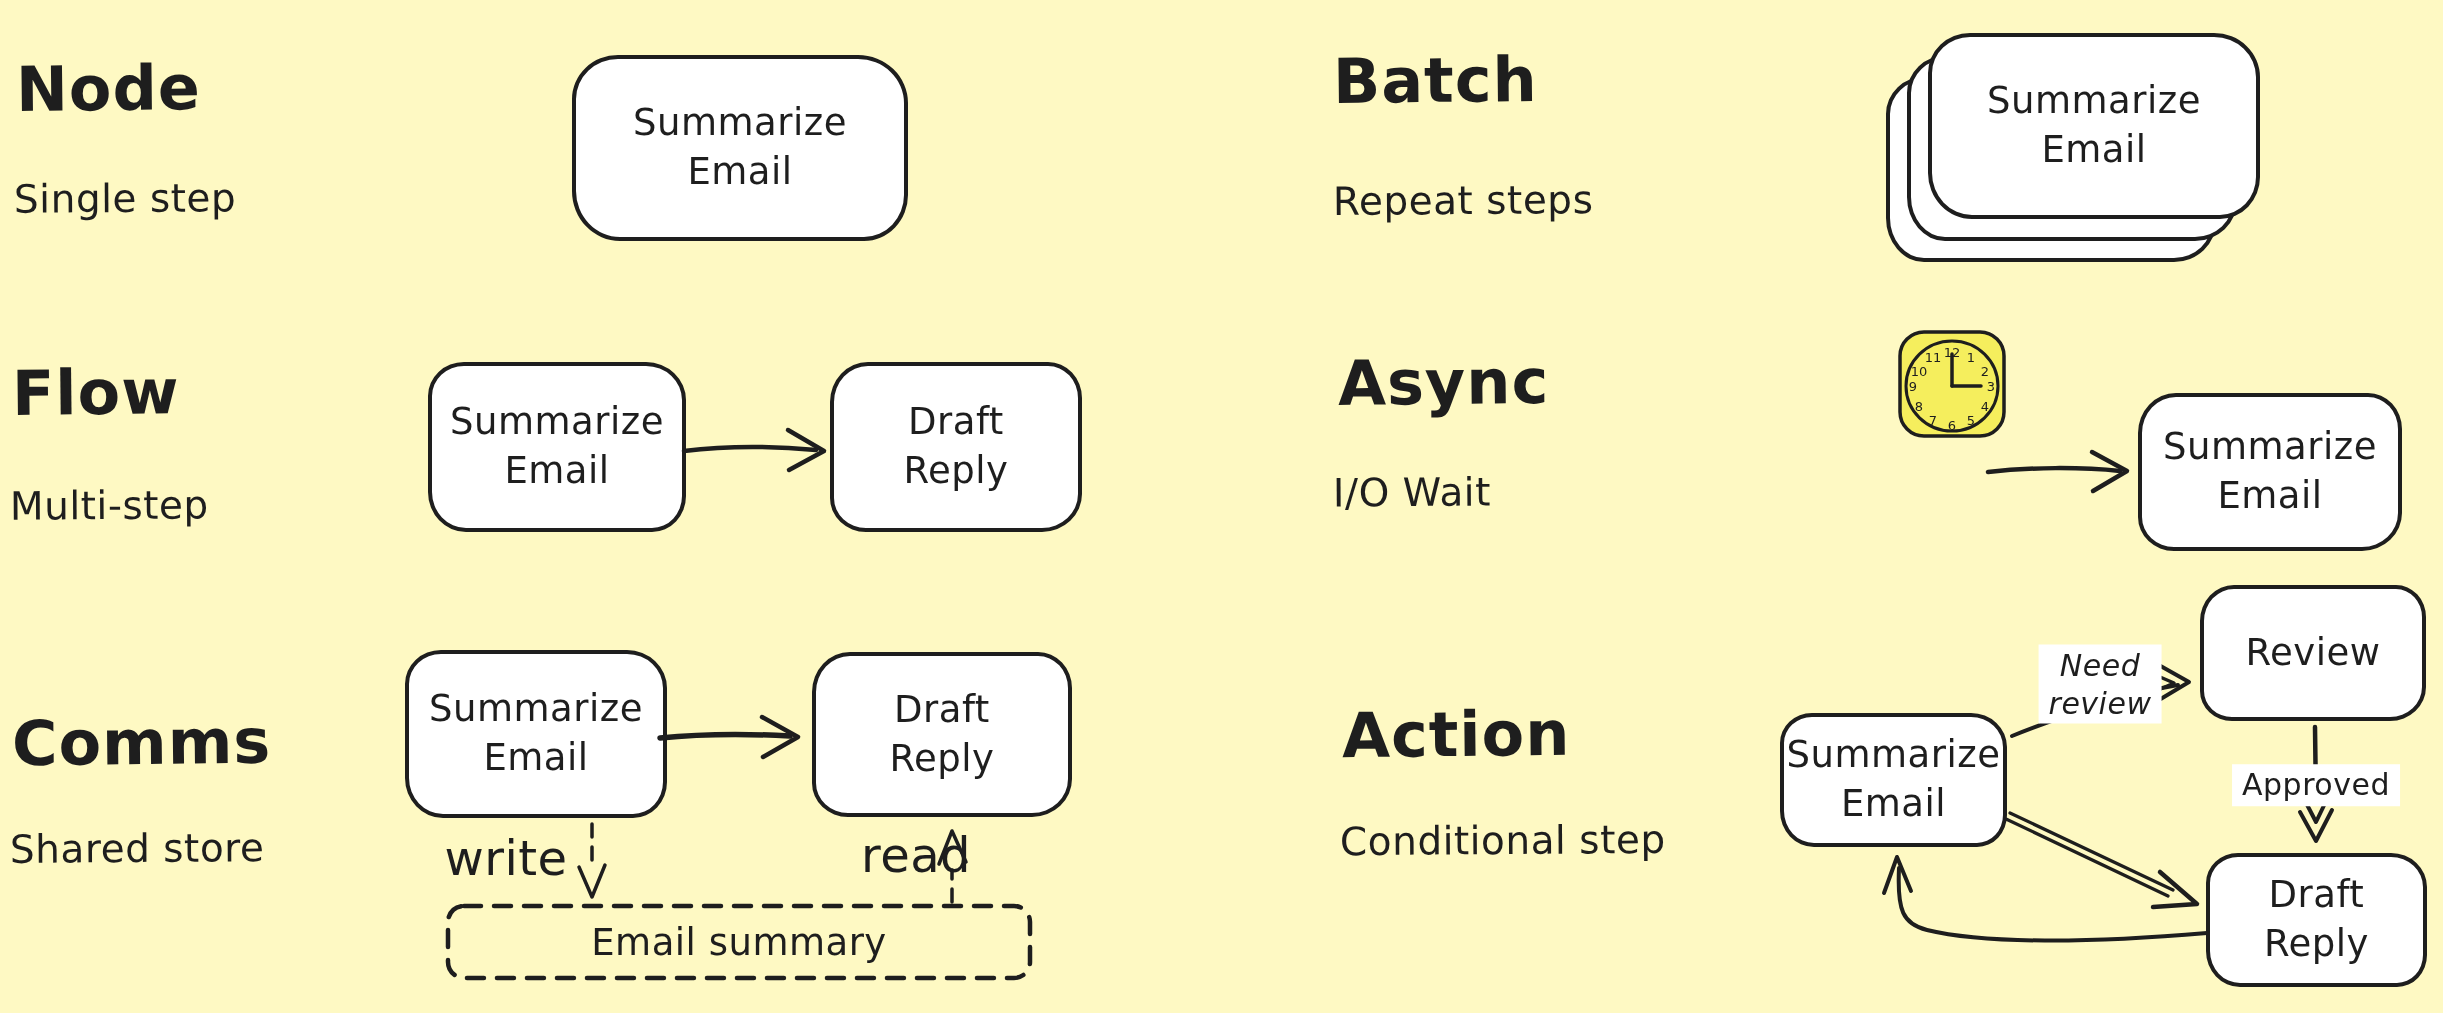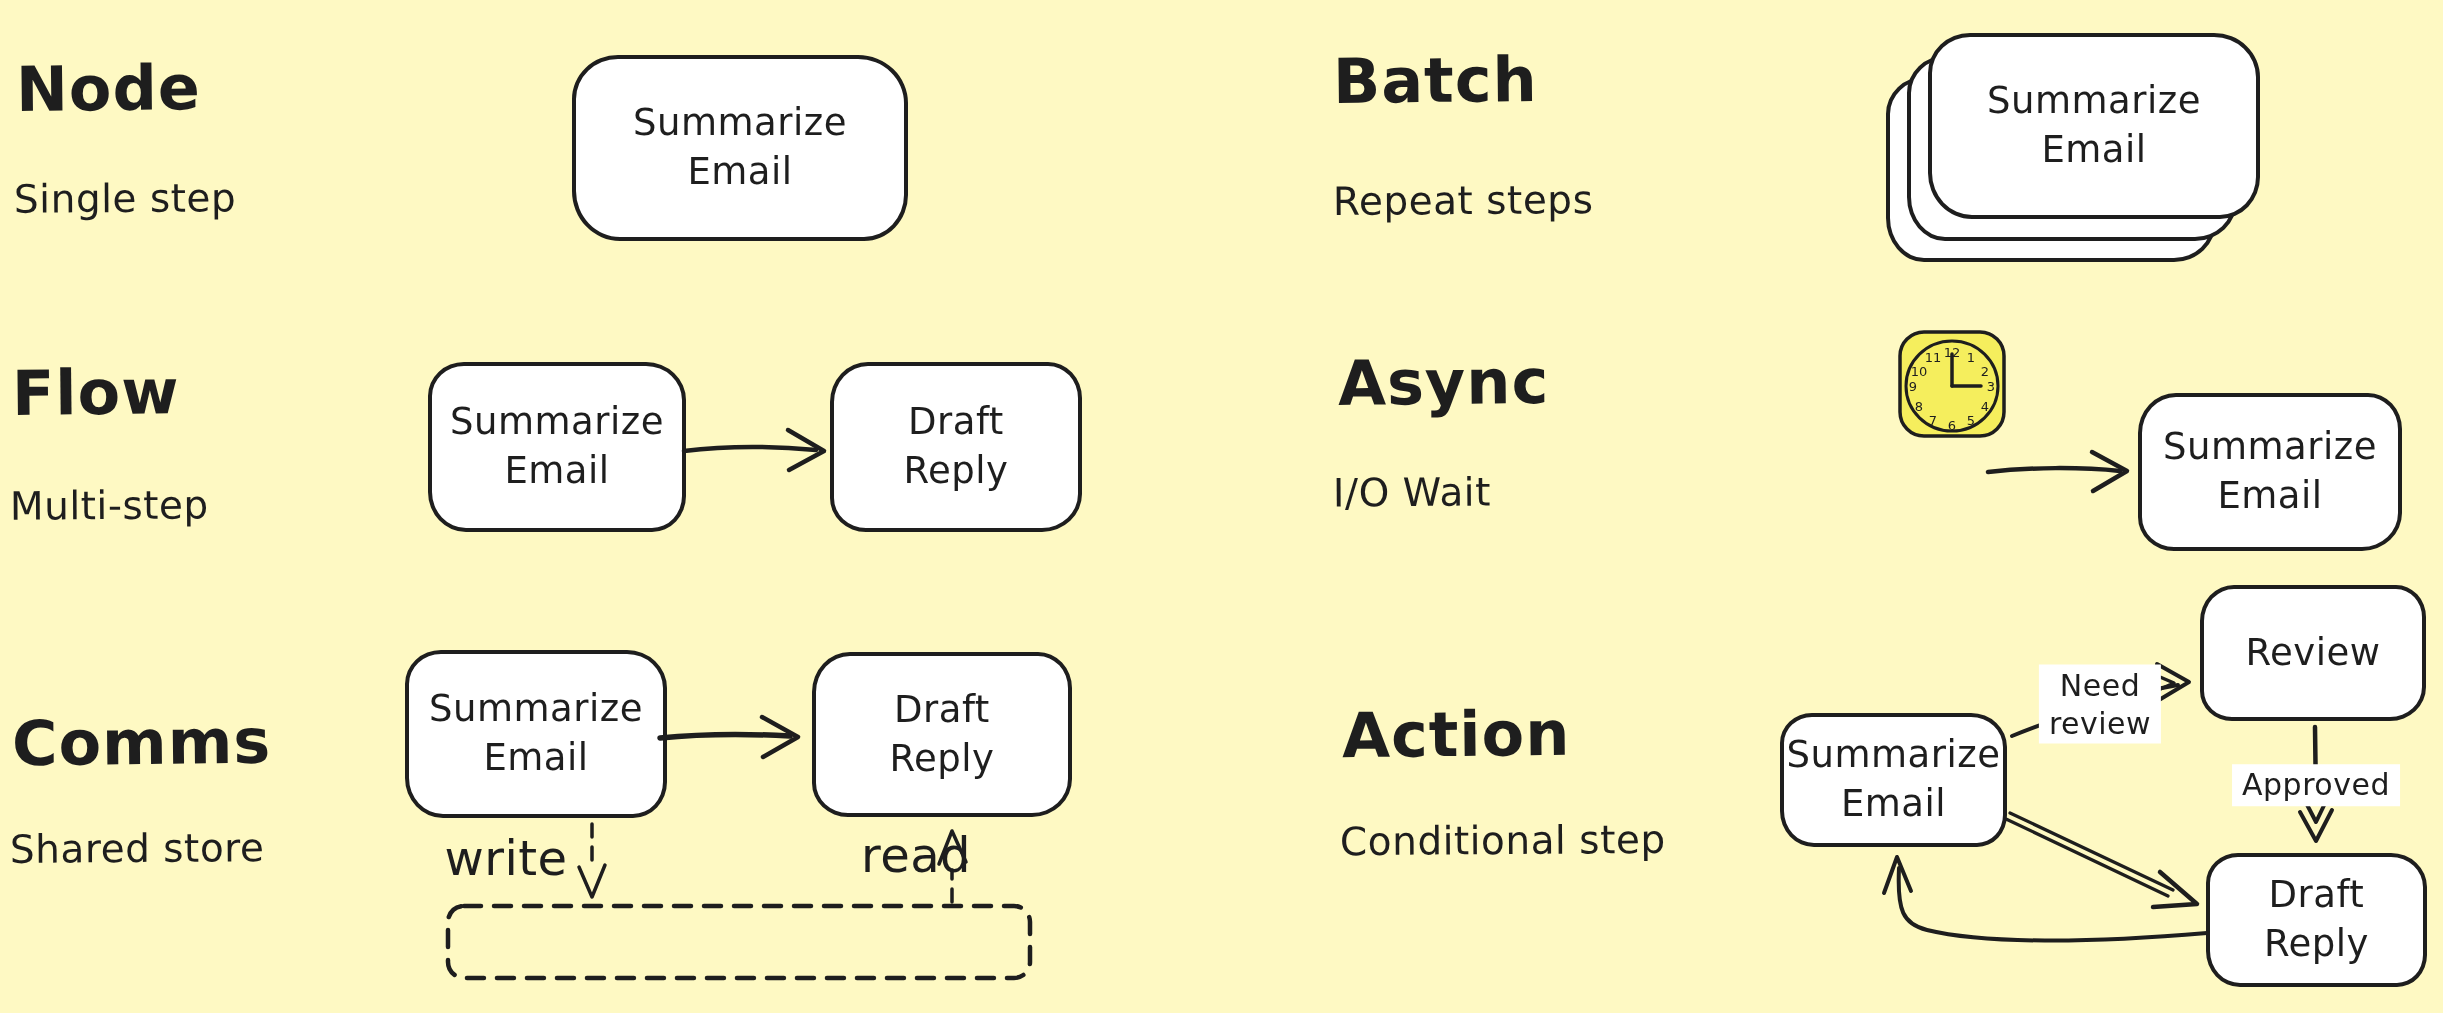--- a/index.html
+++ b/index.html
@@ -207,24 +207,27 @@
       <path d="M2010 813 L 2173 890" style="stroke-width:3.2"></path>
       <path d="M2160 872 L 2197 904 L 2153 907"></path>
     </g>
 
     <g>
       <path d="M2207 933 C 2090 943, 1985 944, 1927 930 C 1903 924, 1897 911, 1899 868" style="stroke-width:4"></path>
       <path d="M1884 893 L 1897 857 L 1911 891" style="stroke-width:4"></path>
     </g>
   </svg>
 
+  <div class="store-label" style="left:448px; top:906px; width:582px; height:72px;">
+    <span>Email summary</span>
+  </div>
 
   <div class="edge-label" style="left:506px; top:858px;">write</div>
   <div class="edge-label" style="left:916px; top:855px;">read</div>
-  <div class="edge-label small masked" style="left:2100px; top:704px;">Need
+  <div class="edge-label small masked" style="left:2100px; top:684px;font-style:italic;">Need
 review</div>
   <div class="edge-label small masked" style="left:2316px; top:785px;text-align:center;">Approved</div>
 
   <svg class="clock" style="left:1896px; top:328px;" width="112" height="112" viewBox="0 0 112 112">
     <rect x="4" y="4" width="104" height="104" rx="24" stroke="#1e1e1e" stroke-width="3.5" fill="#f5ee5d"></rect>
     <ellipse cx="56" cy="58" rx="46" ry="45" fill="none" stroke="#1e1e1e" stroke-width="3"></ellipse>
     <path d="M56 58 L56 26" fill="none" stroke="#1e1e1e" stroke-width="3.5" stroke-linecap="round"></path>
     <path d="M56 58 L85 58" fill="none" stroke="#1e1e1e" stroke-width="3.5" stroke-linecap="round"></path>
     <text x="56" y="29">12</text>
     <text x="75" y="34">1</text>

